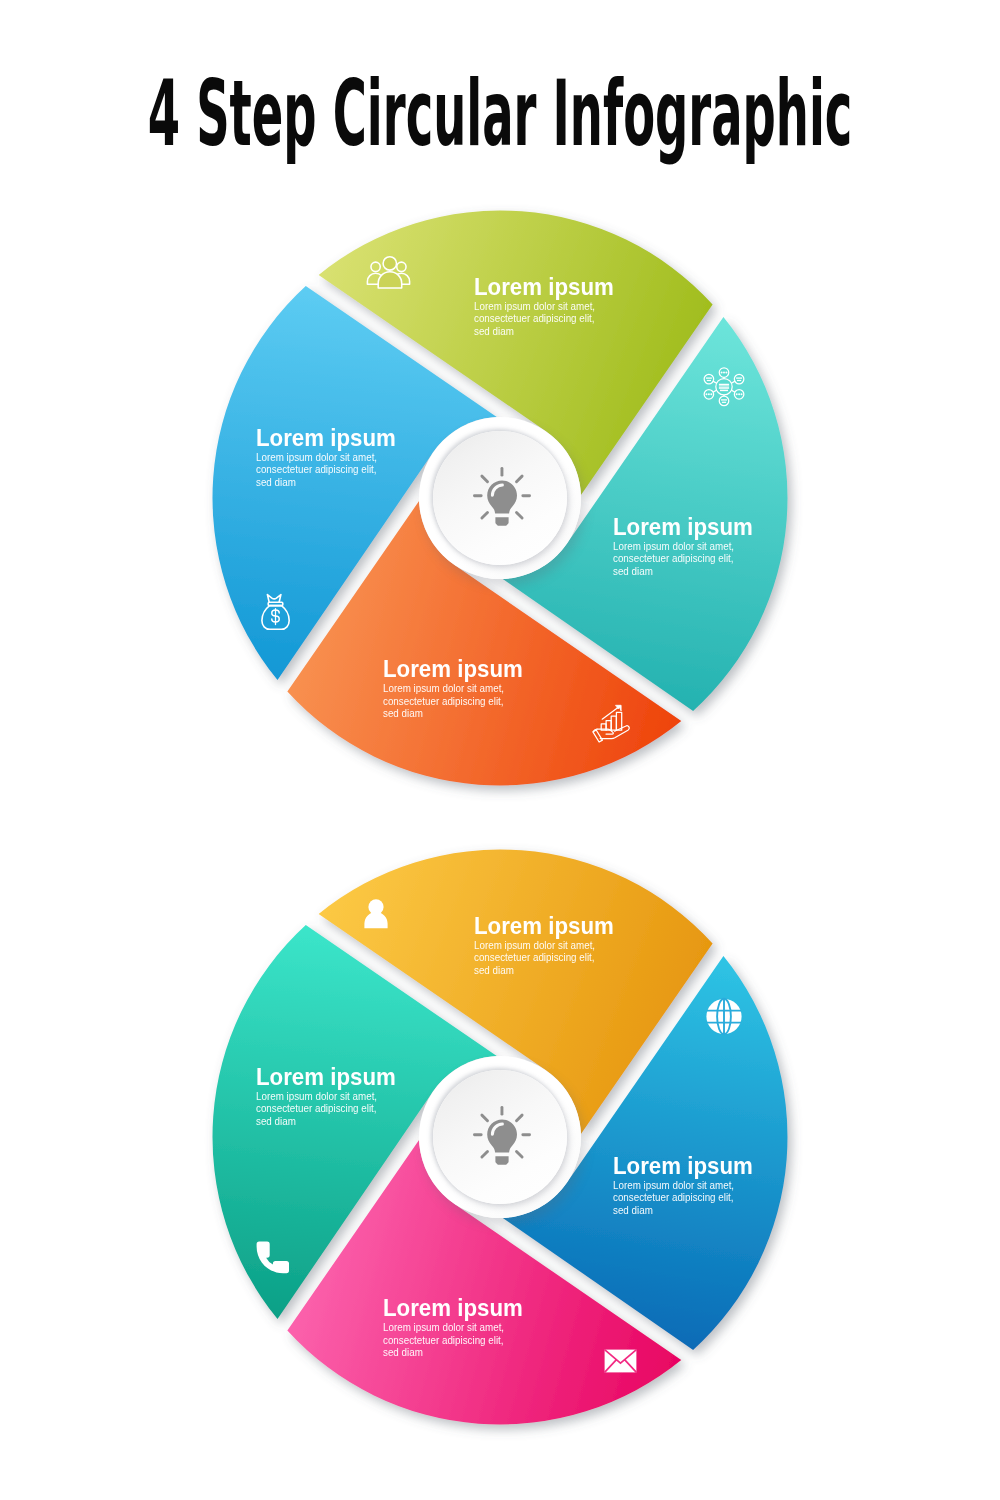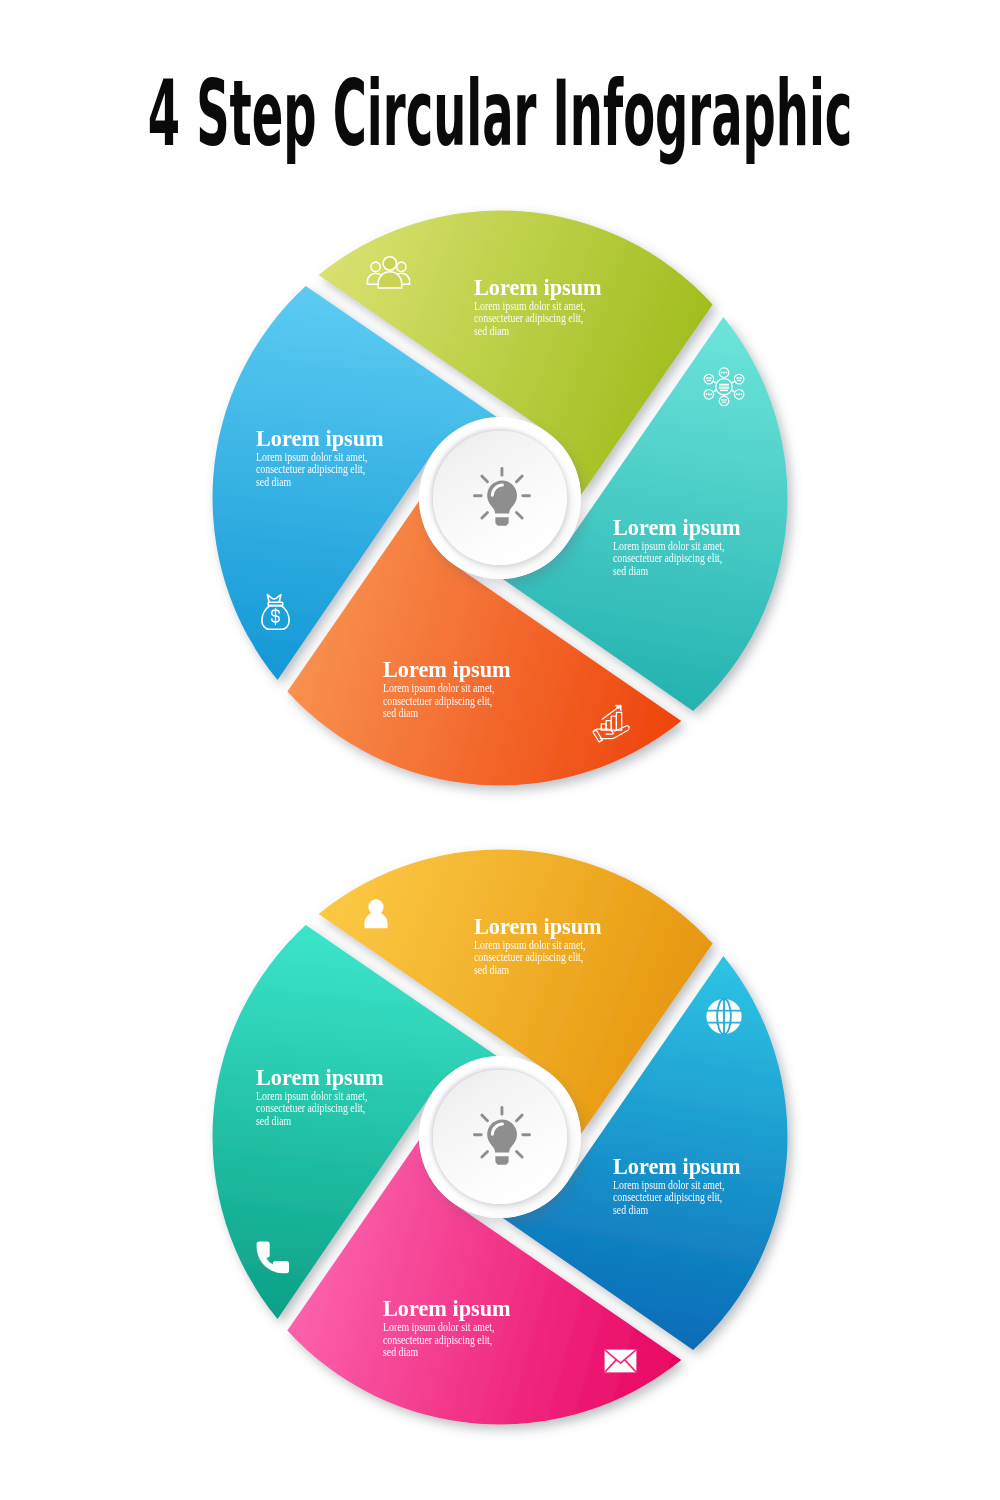--- a/index.html
+++ b/index.html
@@ -12,21 +12,21 @@
   .title{position:absolute;left:0;top:0;
        font-family:"DejaVu Sans Condensed","DejaVu Sans",sans-serif;
        font-weight:bold;font-size:91.5px;line-height:92px;color:#0a0a0a;
        white-space:nowrap;transform:translateX(-50%) scaleX(0.5643);
        transform-origin:50% 50%;}
 
   
   .wheel{position:absolute;left:0;width:1000px;height:600px;}
   .wheel svg{position:absolute;left:0;top:0;overflow:visible;}
 
-  .txt{position:absolute;color:#ffffff;font-family:Liberation Serif, serif;}
+  .txt{position:absolute;color:#ffffff;}
   .txt .h{font-size:23.4px;font-weight:bold;line-height:16.2px;white-space:nowrap;
        transform:scaleX(0.952);transform-origin:0 0;}
   .txt .b{font-size:11.8px;line-height:12.4px;color:rgba(255,255,255,0.95);
        font-weight:normal;white-space:nowrap;padding-top:4.6px;
        transform:scaleX(0.832);transform-origin:0 0;}
 
   .ico{position:absolute;}
   .ico svg{display:block;width:100%;height:100%;overflow:visible;}
 
   

